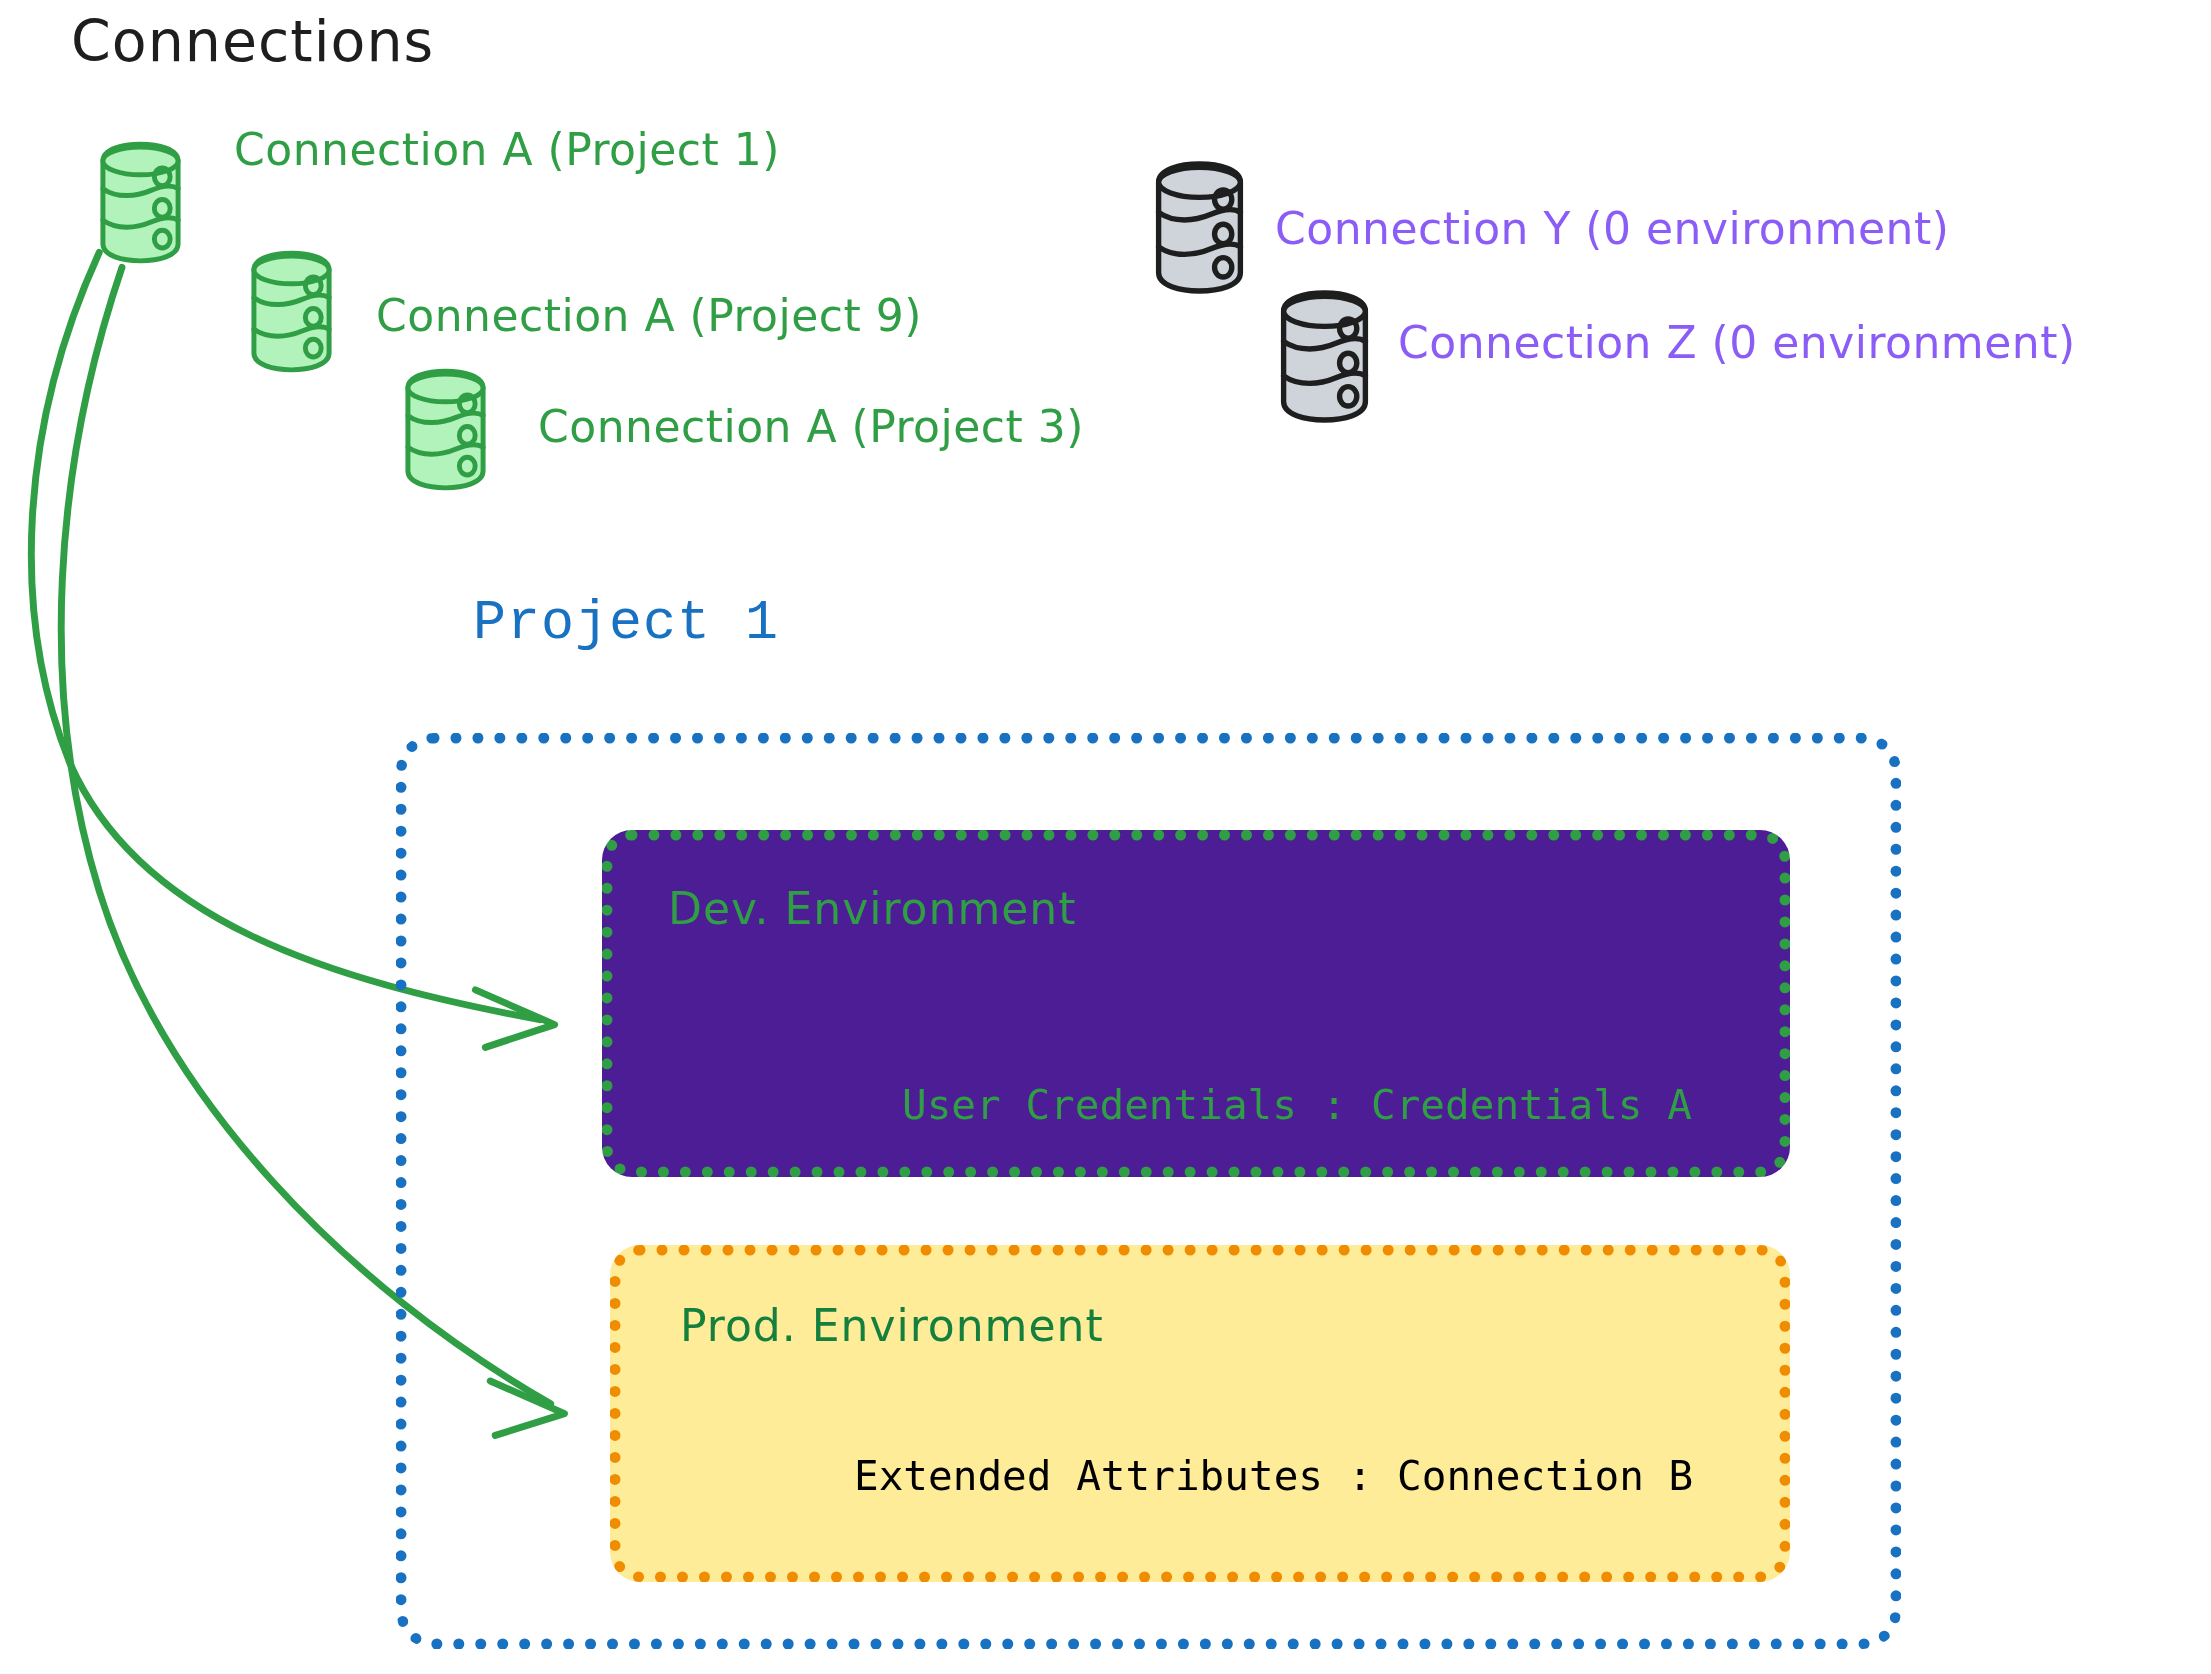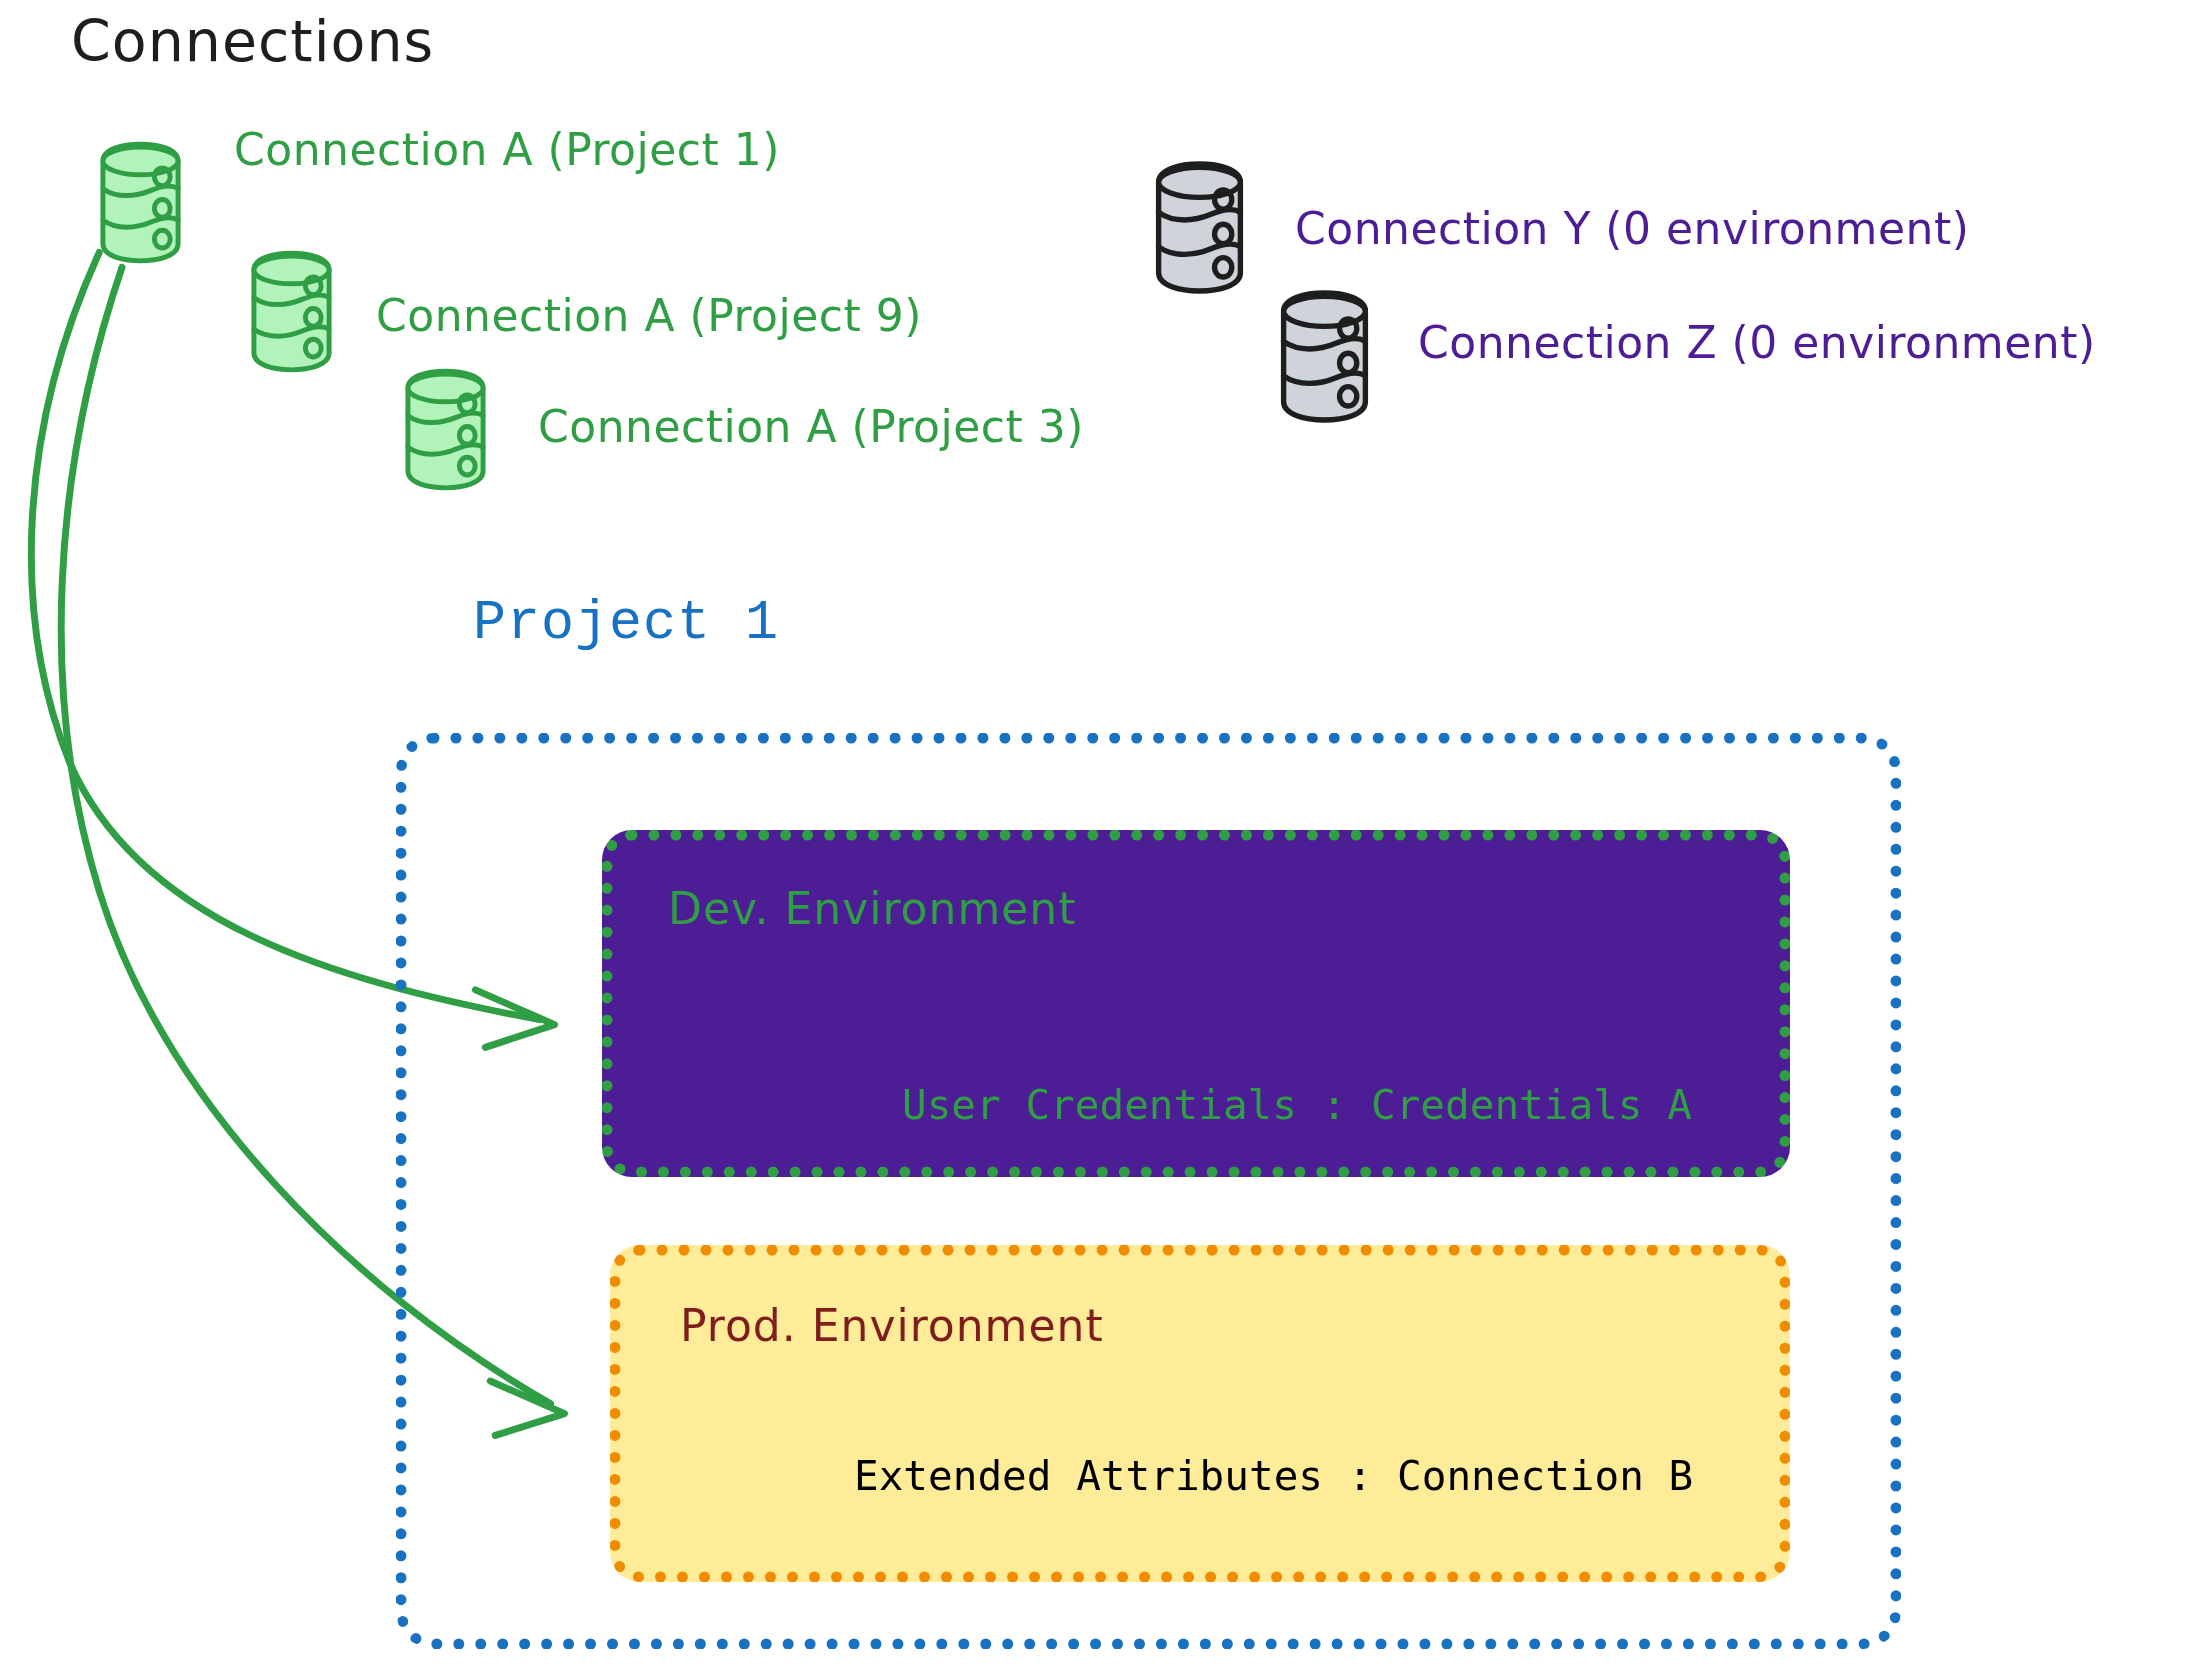--- a/index.html
+++ b/index.html
@@ -44,21 +44,21 @@
   }
 
   
   .conn-label {
     font-family: "DejaVu Sans", sans-serif;
     font-size: 44px;
     white-space: nowrap;
     letter-spacing: 0.5px;
   }
   .conn-label.green { color: #2f9e44; }
-  .conn-label.black { color: #4c1d95; margin-left: 20px; }
+  .conn-label.black { color: #8b5cf6; }
 
   
   .db { position: absolute; }
   .db svg { display: block; overflow: visible; }
 
   
   .env-box {
     position: absolute;
     box-sizing: border-box;
     border-radius: 30px;
@@ -81,21 +81,21 @@
     border: 11px dotted #f08c00;
   }
   .env-title {
     position: absolute;
     font-family: "DejaVu Sans", sans-serif;
     font-size: 44px;
     letter-spacing: 1px;
     white-space: nowrap;
   }
   #dev-env-title { left: 55px; top: 42px; color: #2f9e44; }
-  #prod-env-title { left: 59px; top: 44px; color: #7f1d1d; }
+  #prod-env-title { left: 59px; top: 44px; color: #15803d; }
 
   .mono-line {
     position: absolute;
     font-family: "DejaVu Sans Mono", monospace;
     font-size: 41px;
     white-space: nowrap;
     letter-spacing: 0px;
   }
   #dev-cred-line { left: 289px; top: 240px; color: #2f9e44; }
   #prod-line-1 { left: 233px; top: 196px; color: #000000; }

